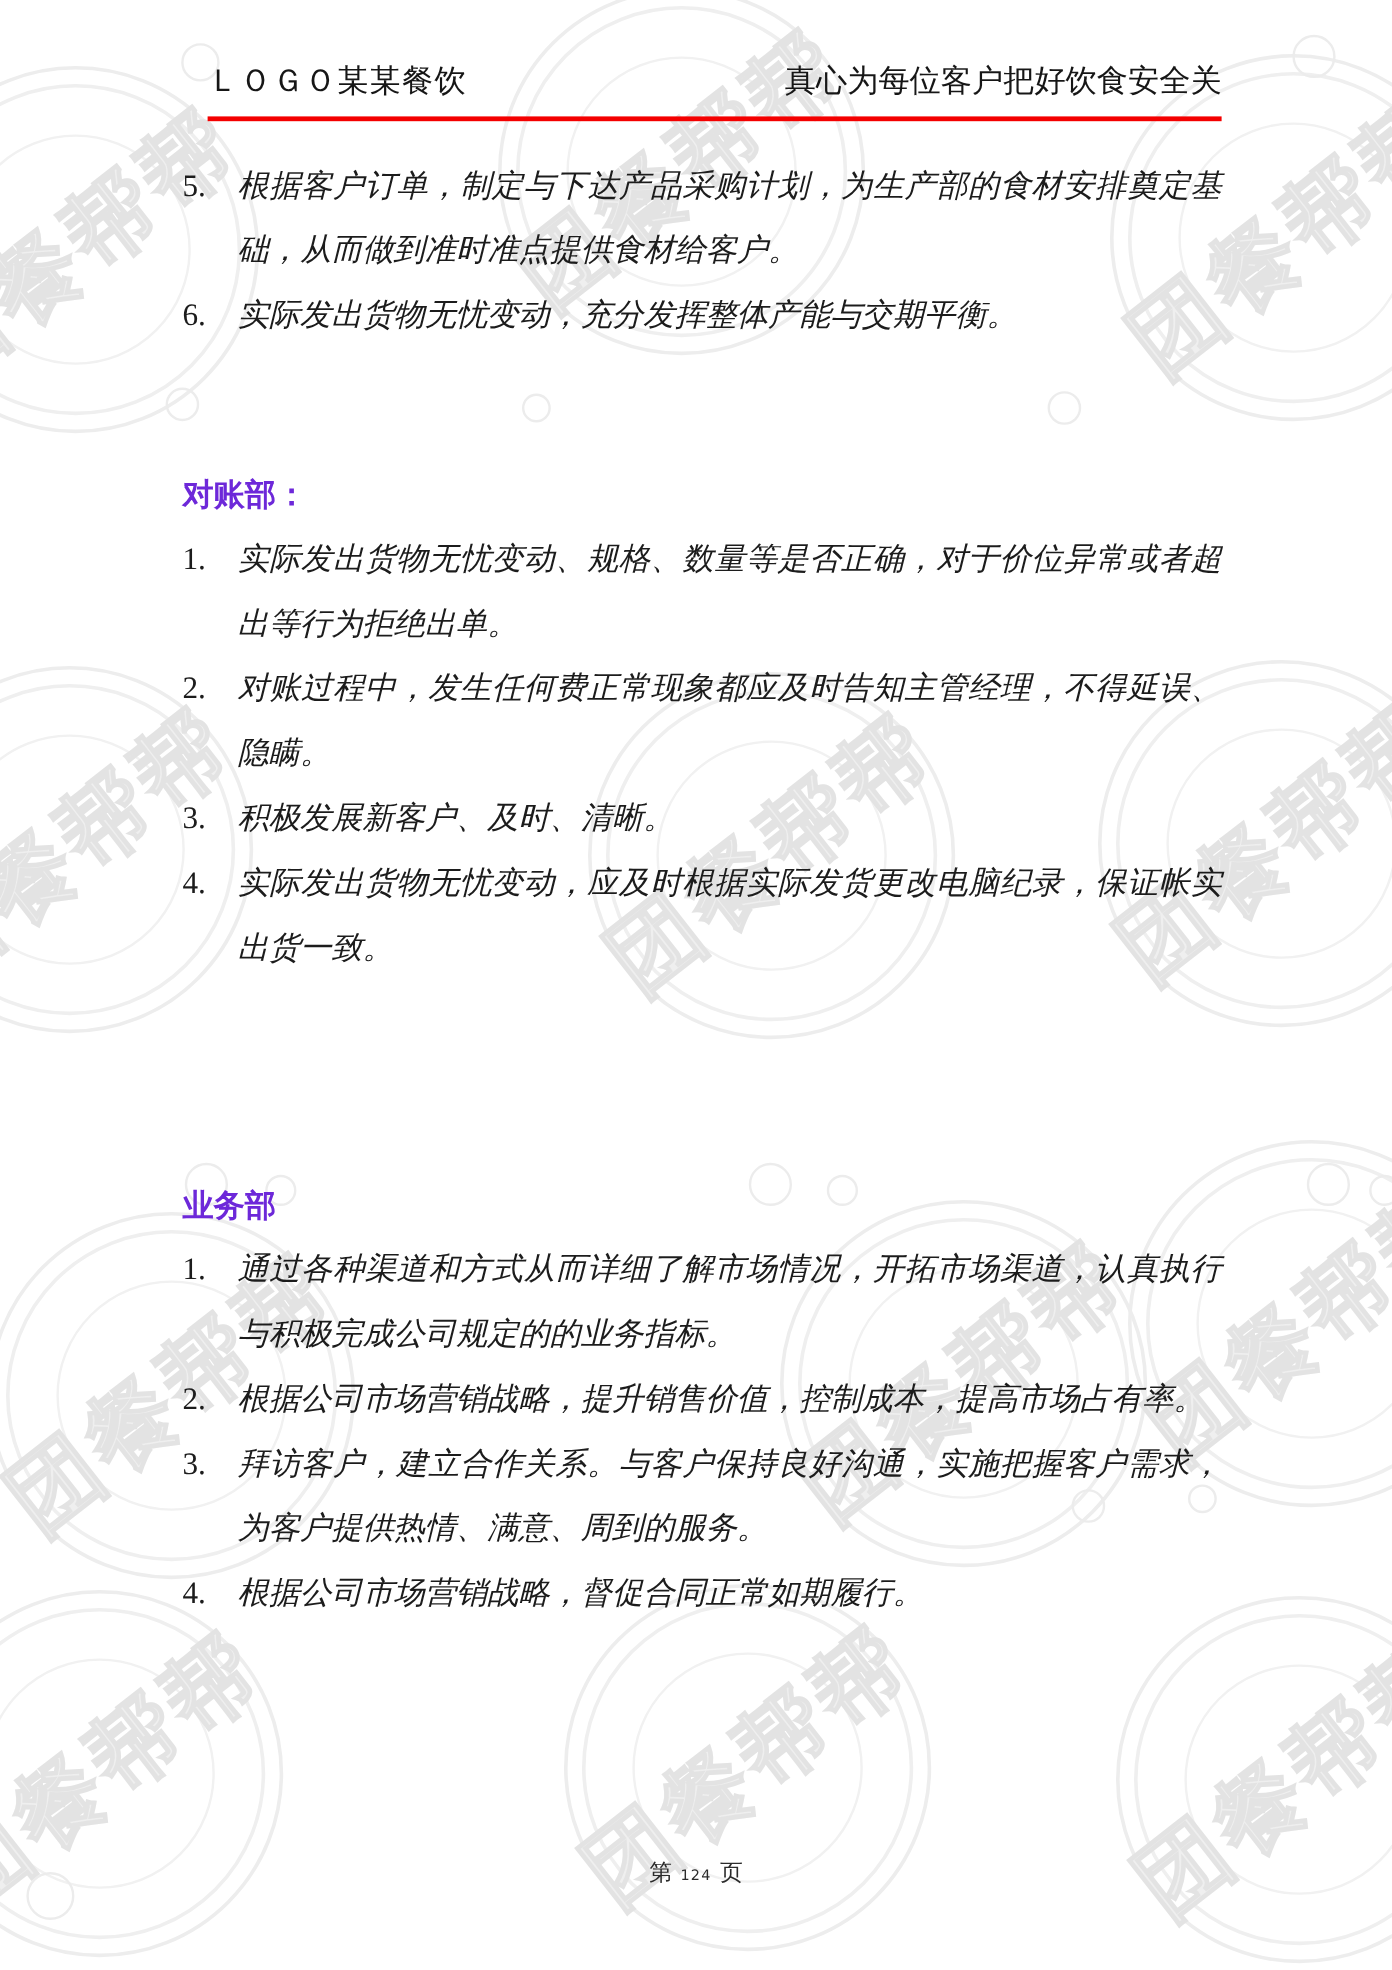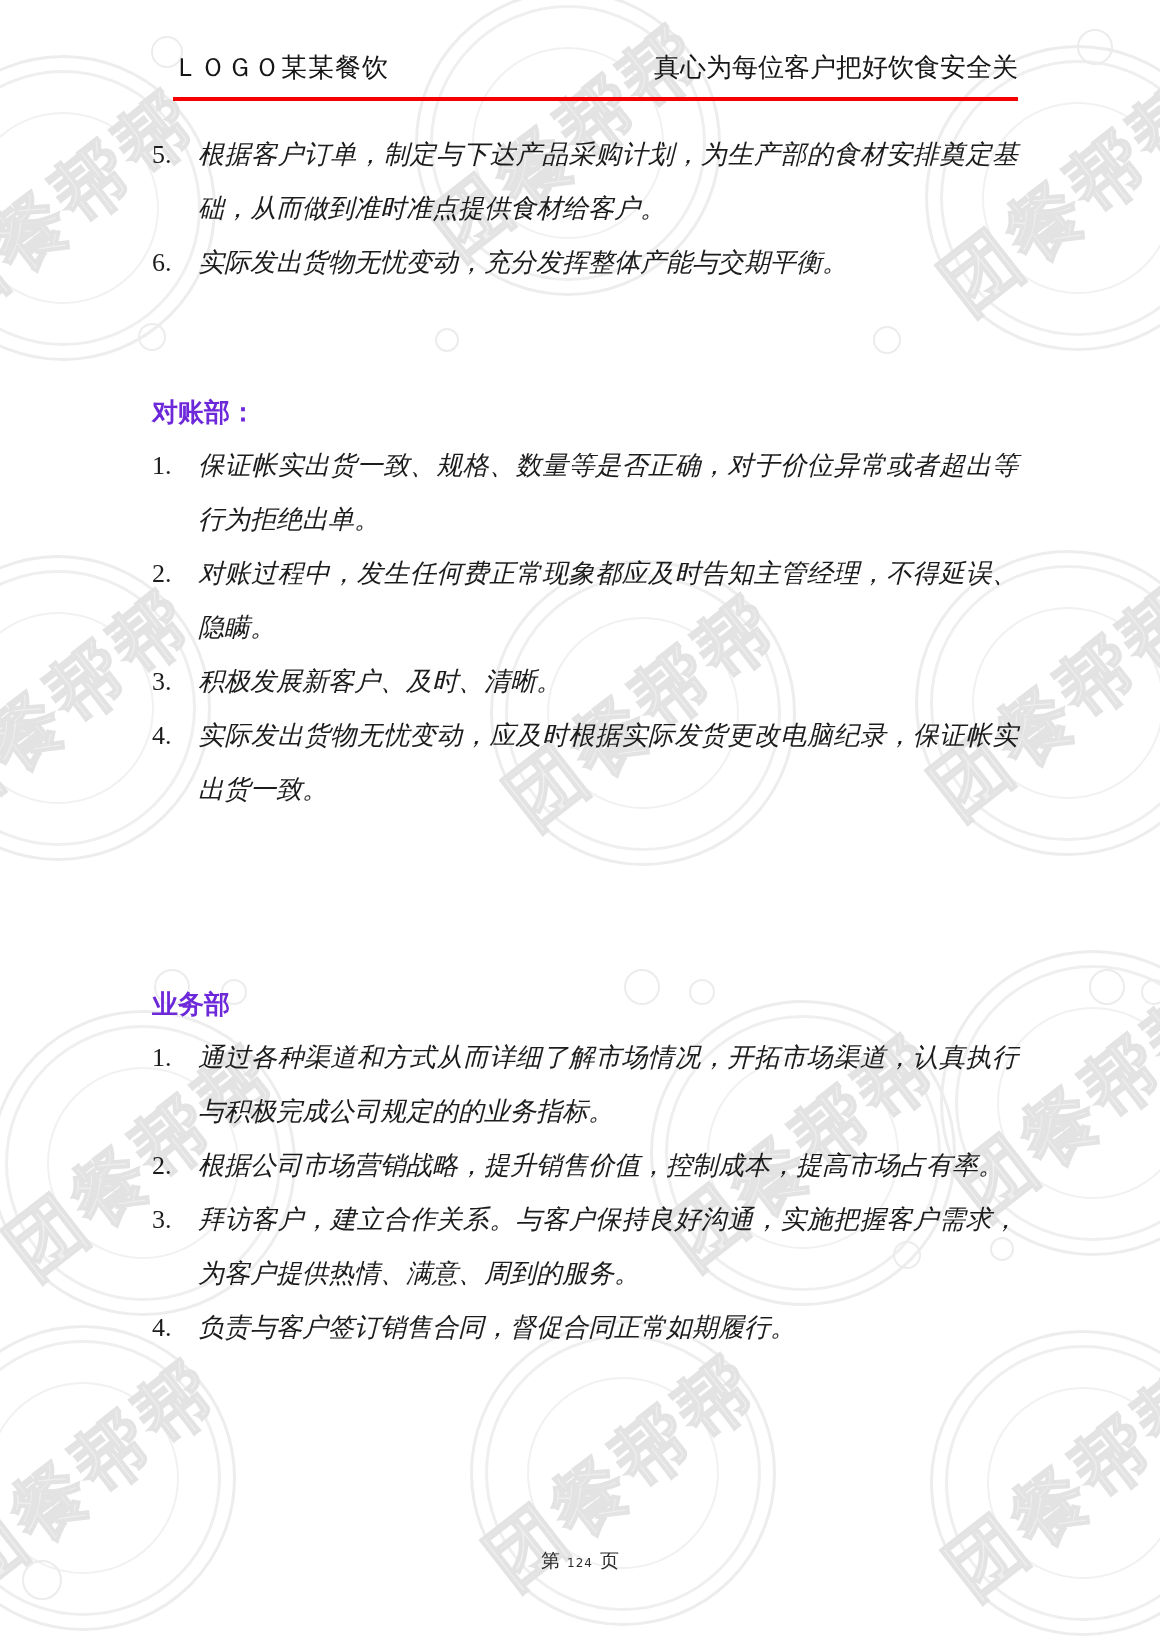--- a/index.html
+++ b/index.html
@@ -159,21 +159,21 @@
         </div>
         <div class="item">
           <span class="num">6.</span>
           <span class="txt">实际发出货物无忧变动，充分发挥整体产能与交期平衡。</span>
         </div>
       </section>
       <section class="sec sec-1">
         <div class="sec-heading">对账部：</div>
         <div class="item">
           <span class="num">1.</span>
-          <span class="txt">保证帐实出货一致、规格、数量等是否正确，对于价位异常或者超出等行为拒绝出单。</span>
+          <span class="txt">实际发出货物无忧变动、规格、数量等是否正确，对于价位异常或者超出等行为拒绝出单。</span>
         </div>
         <div class="item">
           <span class="num">2.</span>
           <span class="txt">对账过程中，发生任何费正常现象都应及时告知主管经理，不得延误、隐瞒。</span>
         </div>
         <div class="item">
           <span class="num">3.</span>
           <span class="txt">积极发展新客户、及时、清晰。</span>
         </div>
         <div class="item">
@@ -190,21 +190,21 @@
         <div class="item">
           <span class="num">2.</span>
           <span class="txt">根据公司市场营销战略，提升销售价值，控制成本，提高市场占有率。</span>
         </div>
         <div class="item">
           <span class="num">3.</span>
           <span class="txt">拜访客户，建立合作关系。与客户保持良好沟通，实施把握客户需求，为客户提供热情、满意、周到的服务。</span>
         </div>
         <div class="item">
           <span class="num">4.</span>
-          <span class="txt">负责与客户签订销售合同，督促合同正常如期履行。</span>
+          <span class="txt">根据公司市场营销战略，督促合同正常如期履行。</span>
         </div>
       </section>
     </main>
 
   <footer>
     <span>第</span><span class="pg-num">124</span><span>页</span>
   </footer>
 
 </div>
 

